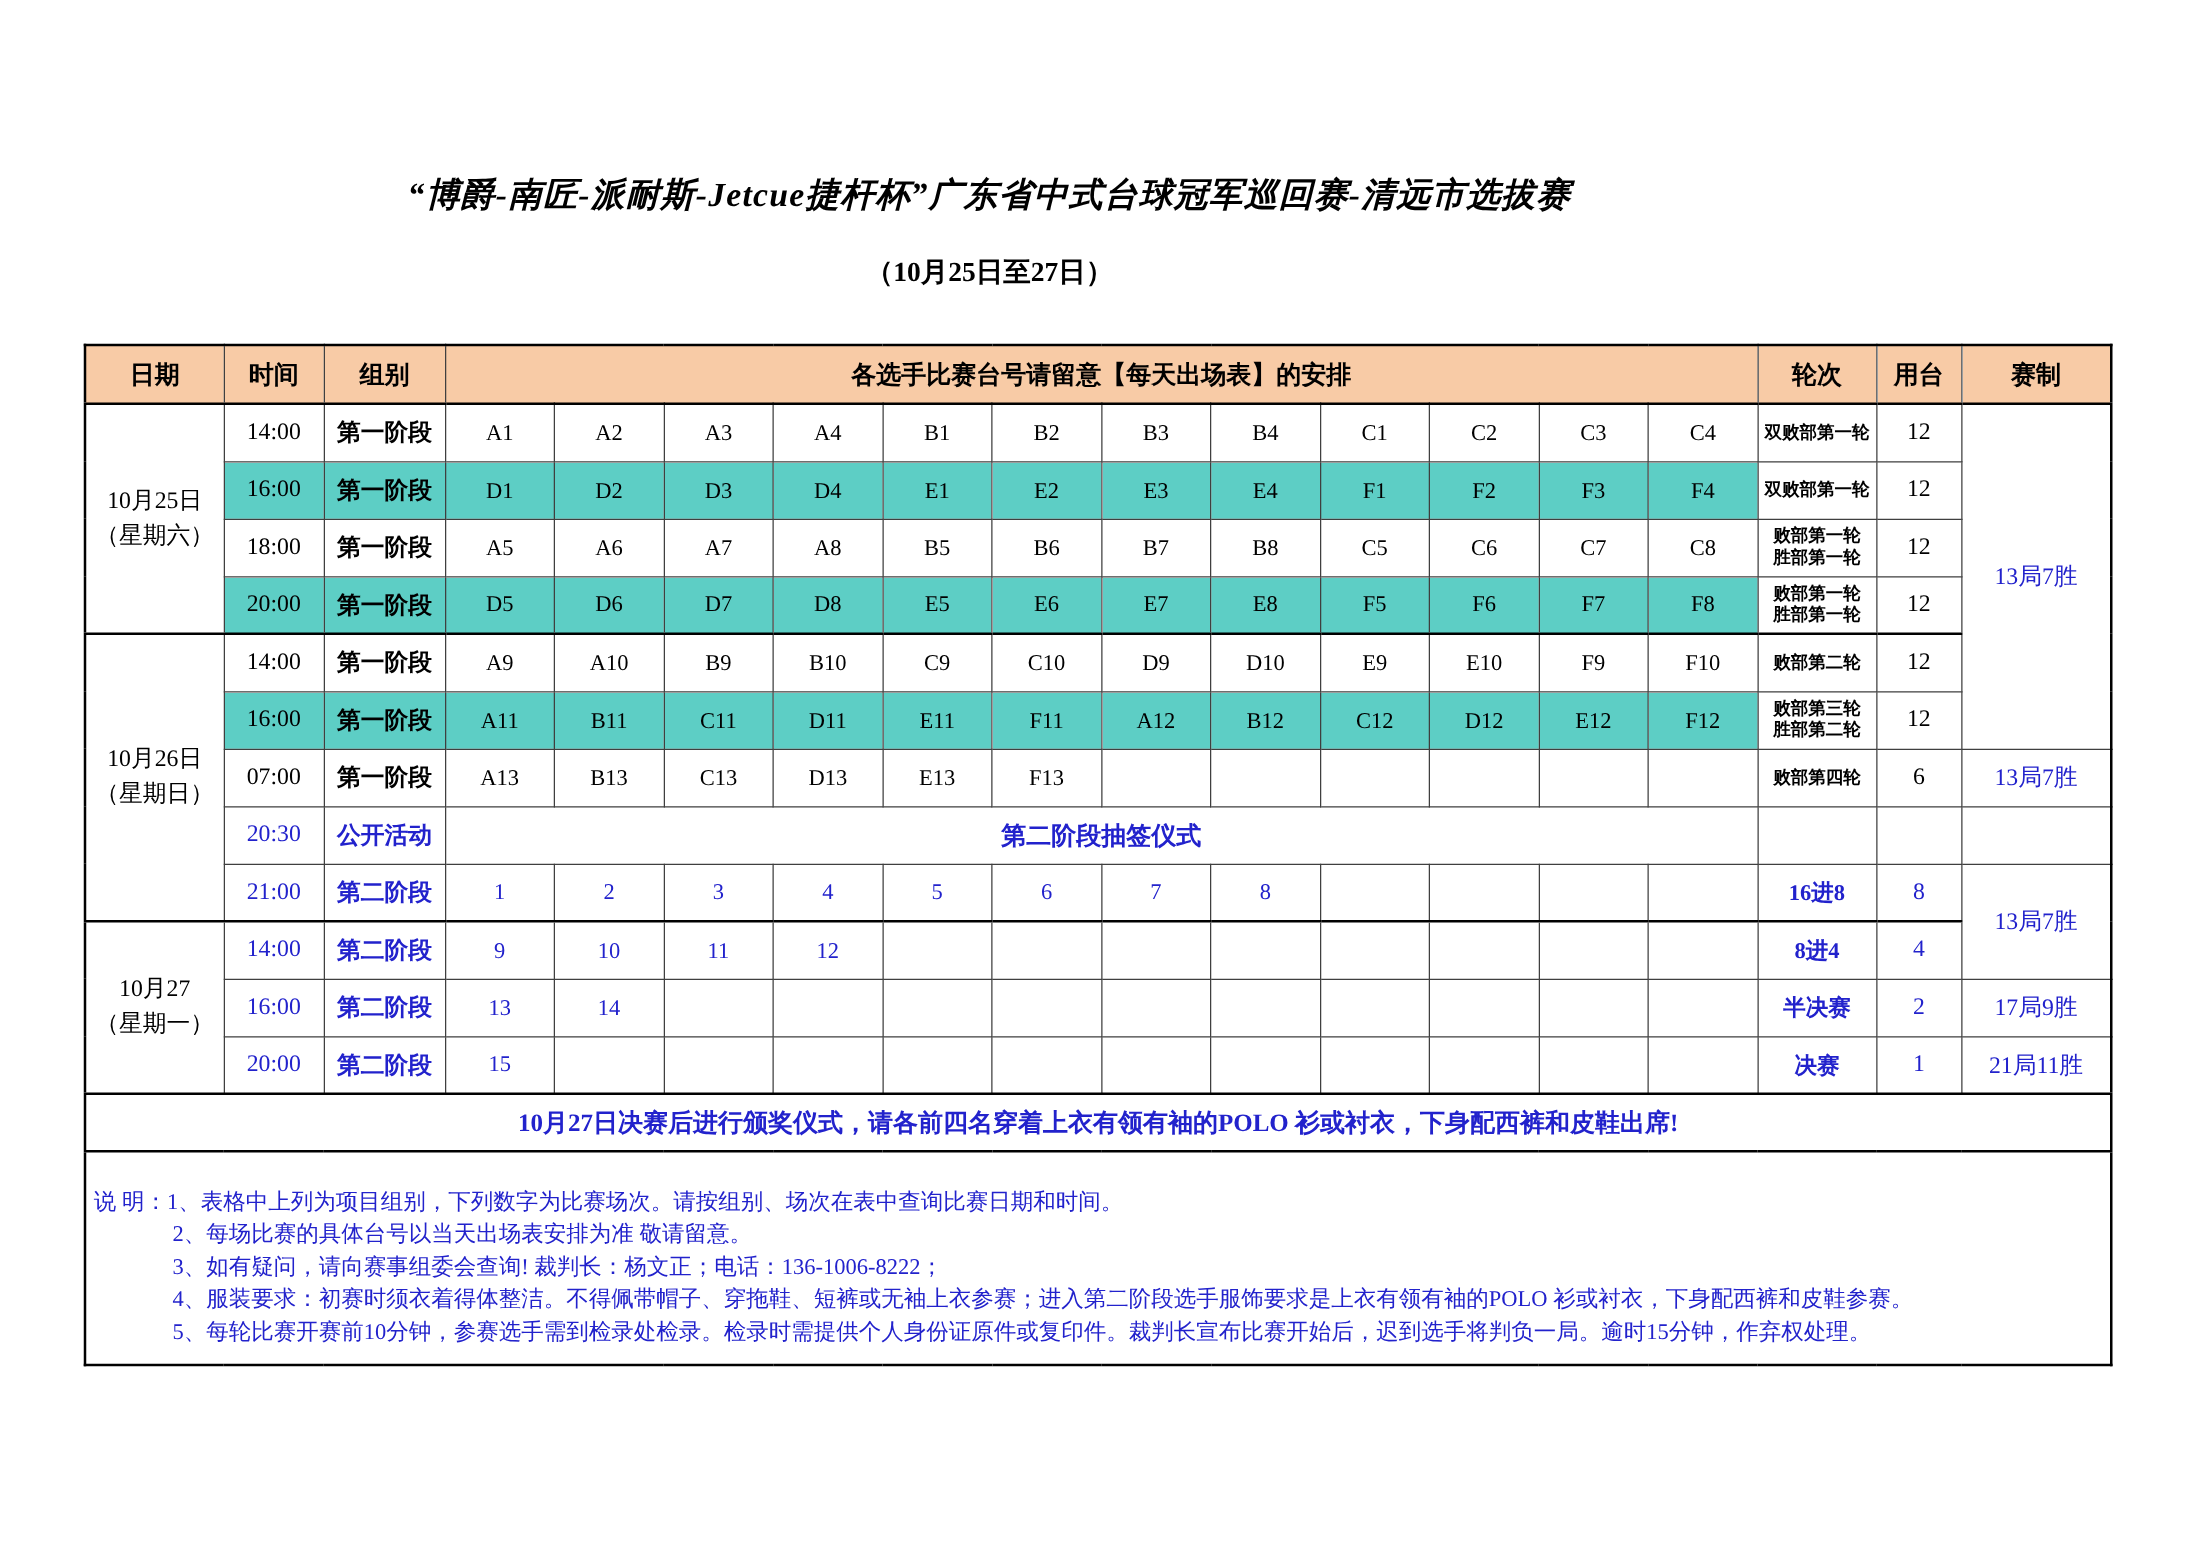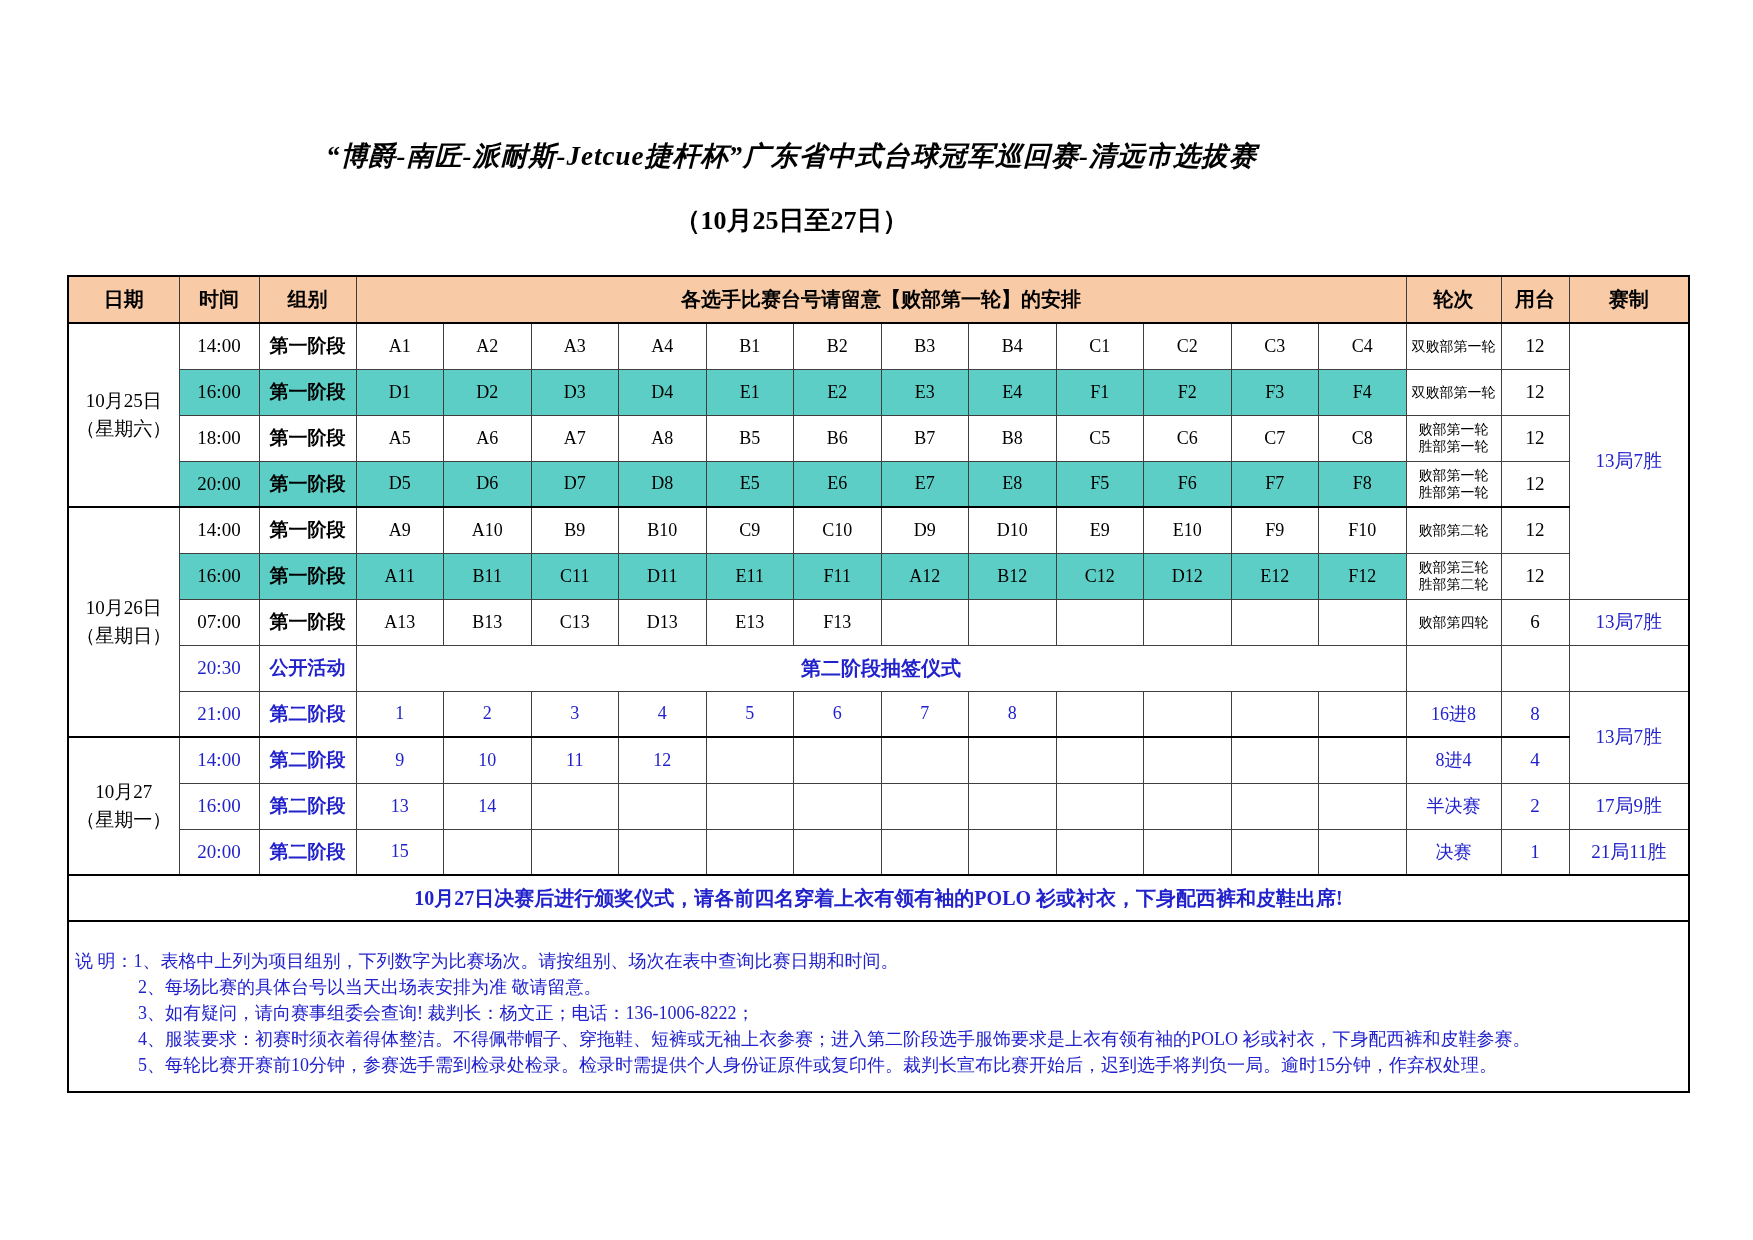--- a/index.html
+++ b/index.html
@@ -8,21 +8,21 @@
     width:1753px; height:1240px; position:relative; overflow:hidden;
     font-family:"Liberation Serif","DejaVu Serif",serif;
     color:#000;
   }
   .title {
     position:absolute; top:138px; left:63px; width:1457px;
     text-align:center; font-size:27px; font-weight:bold; letter-spacing:1px;font-style:italic;
   }
   .subtitle {
     position:absolute; top:203px; left:63px; width:1457px;
-    text-align:center; font-size:26px; font-weight:bold;
+    text-align:center; font-size:22px; font-weight:bold;
   }
   table.sched {
     position:absolute; top:275px; left:67px;
     width:1621px; table-layout:fixed;
     border-collapse:collapse; border:2px solid #000;
   }
   col.c-date{width:111px} col.c-time{width:80px} col.c-group{width:97px}
   col.c-p{width:87.5px} col.c-round{width:95px} col.c-tbl{width:68px} col.c-fmt{width:120px}
   thead tr { height:47px; }
   tbody tr { height:46px; }
@@ -35,21 +35,21 @@
     background:var(--peach,#F8CBA6); font-weight:bold; font-size:20px;
     border-bottom:2px solid #000;
   }
   tr.grp td, tr.thick td { border-top:2px solid #000; }
   .teal { background:var(--teal,#5DCEC5); }
   .blue { color:var(--blue,#2222CC); }
   .date { font-size:19px; line-height:28px; }
   .time { font-size:19px; }
   .group { font-size:19px;font-weight:bold; }
   .pc { font-size:18px; }
-  .round { font-size:14px; line-height:17px; }
+  .round { font-size:14px; line-height:17px;font-weight:bold; }
   .round.blue { font-size:18px; line-height:22px;text-align:center; }
   .tbl { font-size:19px; }
   .fmt { font-size:19px; color:var(--blue,#2222CC); }
   .event { font-size:20px; font-weight:bold; }
   .footer { font-size:20px; font-weight:bold; color:var(--blue,#2222CC); }
   .notes {
     text-align:left; vertical-align:top;
     padding:26px 12px 0 6px;
     color:var(--blue,#2222CC); font-size:18px; line-height:26px;
     white-space:normal;
@@ -82,21 +82,21 @@
       <col class="c-p">
     <col class="c-round">
       <col class="c-tbl">
       <col class="c-fmt">
   </colgroup>
   <thead>
       <tr>
         <th class="hdr">日期</th>
         <th class="hdr">时间</th>
         <th class="hdr">组别</th>
-        <th class="hdr" colspan="12">各选手比赛台号请留意【败部第一轮】的安排</th>
+        <th class="hdr" colspan="12">各选手比赛台号请留意【每天出场表】的安排</th>
         <th class="hdr">轮次</th>
         <th class="hdr">用台</th>
         <th class="hdr">赛制</th>
       </tr>
     </thead>
   <tbody>
       <tr>
         <td class="date" rowspan="4">10月25日
 （星期六）</td>
         <td class="time">14:00</td>

